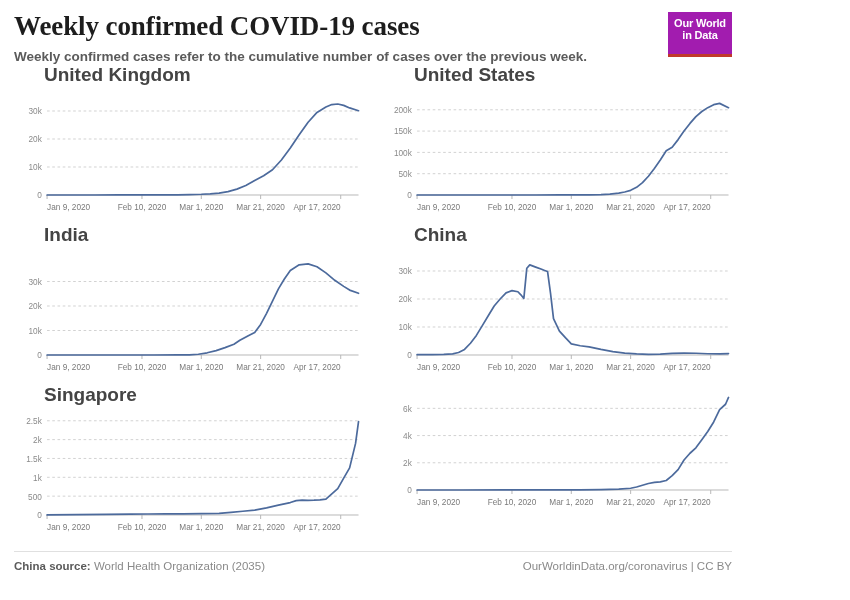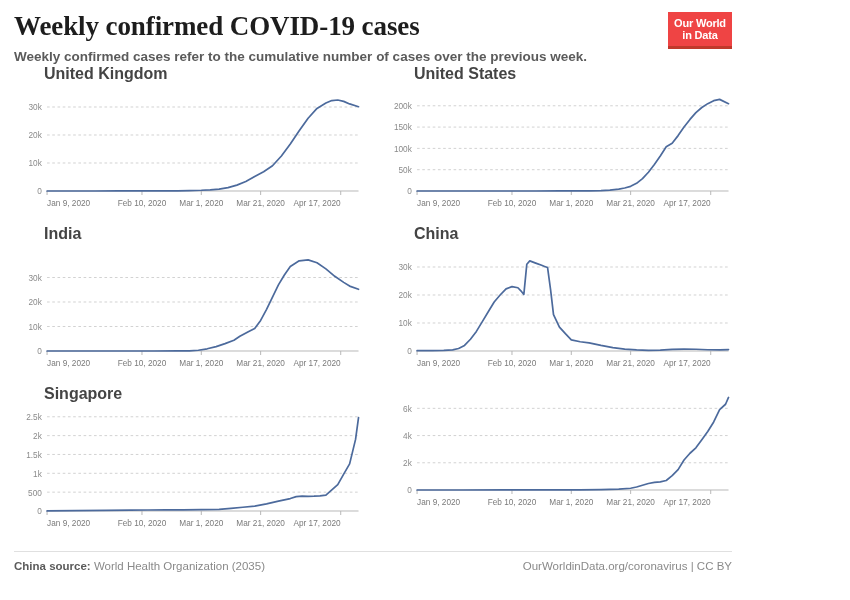--- a/index.html
+++ b/index.html
@@ -43,50 +43,50 @@
     font-weight: 700;
     color: #5b5b5b;
     margin: 7px 0 0 0;
     line-height: 1.2;
   }
   .logo {
     position: absolute;
     right: 0;
     top: 12px;
     width: 64px;
-    background: #ef4444;
+    background: #a21caf;
     padding: 5px 6px 0 6px;
     box-sizing: border-box;
     border-bottom: 3px solid #c0392b;
     text-align: center;
   }
   .logo-line {
     color: #ffffff;
     font-family: "Liberation Sans", sans-serif;
     font-size: 11px;
     font-weight: 700;
     line-height: 1.12;
     letter-spacing: -0.2px;
   }
-  .logo-line.second { padding-bottom: 4px; }
+  .logo-line.second { padding-bottom: 12px; }
 
   
   .grid {
     display: grid;
     grid-template-columns: 1fr 1fr;
     grid-template-rows: 160px 160px 160px;
     column-gap: 22px;
     row-gap: 0px;
     margin-top: 4px;
   }
   .panel {
     position: relative;
   }
   .panel-title {
-    font-size: 16px;
+    font-size: 19px;
     font-weight: 700;
     color: #444444;
     margin: 0 0 2px 30px;
     line-height: 1.2;
   }
   .panel-plot {
     position: relative;
     width: 100%;
     height: 128px;
   }

